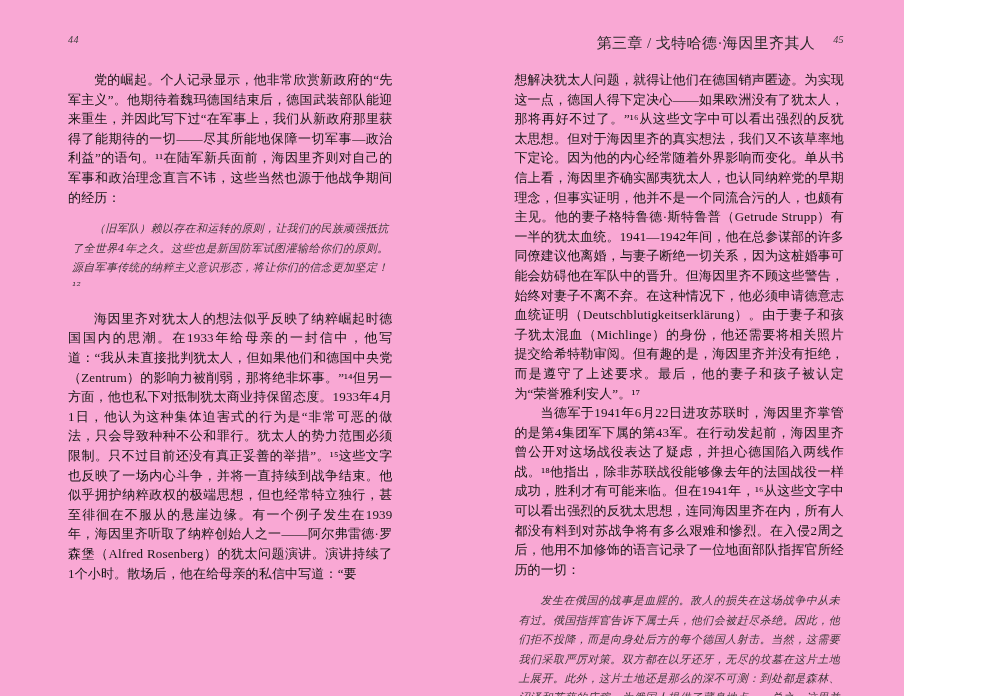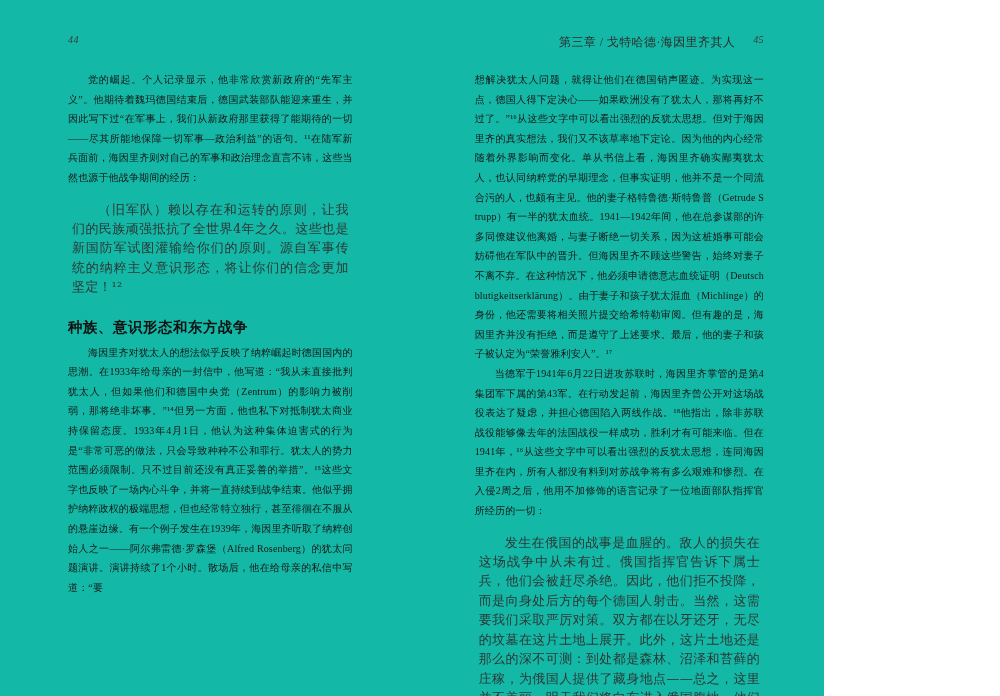--- a/index.html
+++ b/index.html
@@ -10,23 +10,23 @@
   body {
     width: 1000px;
     height: 696px;
     overflow: hidden;
     font-family: "Liberation Serif", "DejaVu Serif", serif;
     color: #1a1a1a;
   }
 
   .spread {
     position: relative;
-    width: 824px;
+    width: 904px;
     height: 696px;
-    background: #14b8a6;
+    background: #f9a8d4;
     display: flex;
   }
 
   .page {
     position: relative;
     width: 500px;
     height: 696px;
     box-sizing: border-box;
   }
 
@@ -45,55 +45,56 @@
   .runhead-left  { justify-content: flex-start; }
   .runhead-right { justify-content: flex-end; }
 
   .folio {
     font-family: "Liberation Serif", serif;
     font-style: italic;
     font-size: 10px;
     color: #3a3a3a;
   }
   .runhead-title {
-    font-size: 12px;
+    font-size: 15px;
     color: #2b2b2b;
     white-space: nowrap;
   }
   .runhead-right .folio { margin-left: 18px; }
 
   
   .col {
     margin-top: 10px;
   }
 
   p.body {
     margin: 0;
-    font-size: 10px;
+    font-size: 13px;
     line-height: 19.6px;
     text-align: justify;
     text-justify: inter-character;
     text-indent: 2em;
     color: #161616;
     letter-spacing: 0.15px;
     word-break: break-all;
   }
   p.body.noindent { text-indent: 0; }
   p.body + p.body { margin-top: 0; }
 
   
   blockquote.extract {
     margin: 12px 0 12px 0;
     padding: 0 4px 0 4px;
-    font-size: 13px;
+    font-size: 11px;
     line-height: 19.4px;
     text-align: justify;
     text-indent: 2em;
     color: #2d2d2d;
     font-family: "DejaVu Serif", "Liberation Serif", serif;
+    font-style: italic;
     letter-spacing: 0.2px;
     word-break: break-all;
     opacity: 0.92;
   }
 
   h2.section-head {
     margin: 20px 0 6px 0;
     font-size: 14.4px;
     line-height: 20px;
     font-weight: bold;
@@ -113,21 +114,20 @@
       <span class="folio">44</span>
     </div>
 
     <div class="col">
 
       <p class="body">党的崛起。个人记录显示，他非常欣赏新政府的“先军主义”。他期待着魏玛德国结束后，德国武装部队能迎来重生，并因此写下过“在军事上，我们从新政府那里获得了能期待的一切——尽其所能地保障一切军事—政治利益”的语句。¹¹在陆军新兵面前，海因里齐则对自己的军事和政治理念直言不讳，这些当然也源于他战争期间的经历：</p>
 
       <blockquote class="extract">（旧军队）赖以存在和运转的原则，让我们的民族顽强抵抗了全世界4年之久。这些也是新国防军试图灌输给你们的原则。源自军事传统的纳粹主义意识形态，将让你们的信念更加坚定！¹²</blockquote>
 
 
-      <h2 class="section-head">种族、意识形态和东方战争</h2>
 
       <p class="body">海因里齐对犹太人的想法似乎反映了纳粹崛起时德国国内的思潮。在1933年给母亲的一封信中，他写道：“我从未直接批判犹太人，但如果他们和德国中央党（Zentrum）的影响力被削弱，那将绝非坏事。”¹⁴但另一方面，他也私下对抵制犹太商业持保留态度。1933年4月1日，他认为这种集体迫害式的行为是“非常可恶的做法，只会导致种种不公和罪行。犹太人的势力范围必须限制。只不过目前还没有真正妥善的举措”。¹⁵这些文字也反映了一场内心斗争，并将一直持续到战争结束。他似乎拥护纳粹政权的极端思想，但也经常特立独行，甚至徘徊在不服从的悬崖边缘。有一个例子发生在1939年，海因里齐听取了纳粹创始人之一——阿尔弗雷德·罗森堡（Alfred Rosenberg）的犹太问题演讲。演讲持续了1个小时。散场后，他在给母亲的私信中写道：“要</p>
 
     </div>
   </div>
 
   <div class="page page-right">
 
     <div class="runhead runhead-right">
       <span class="runhead-title">第三章 / 戈特哈德·海因里齐其人</span>

